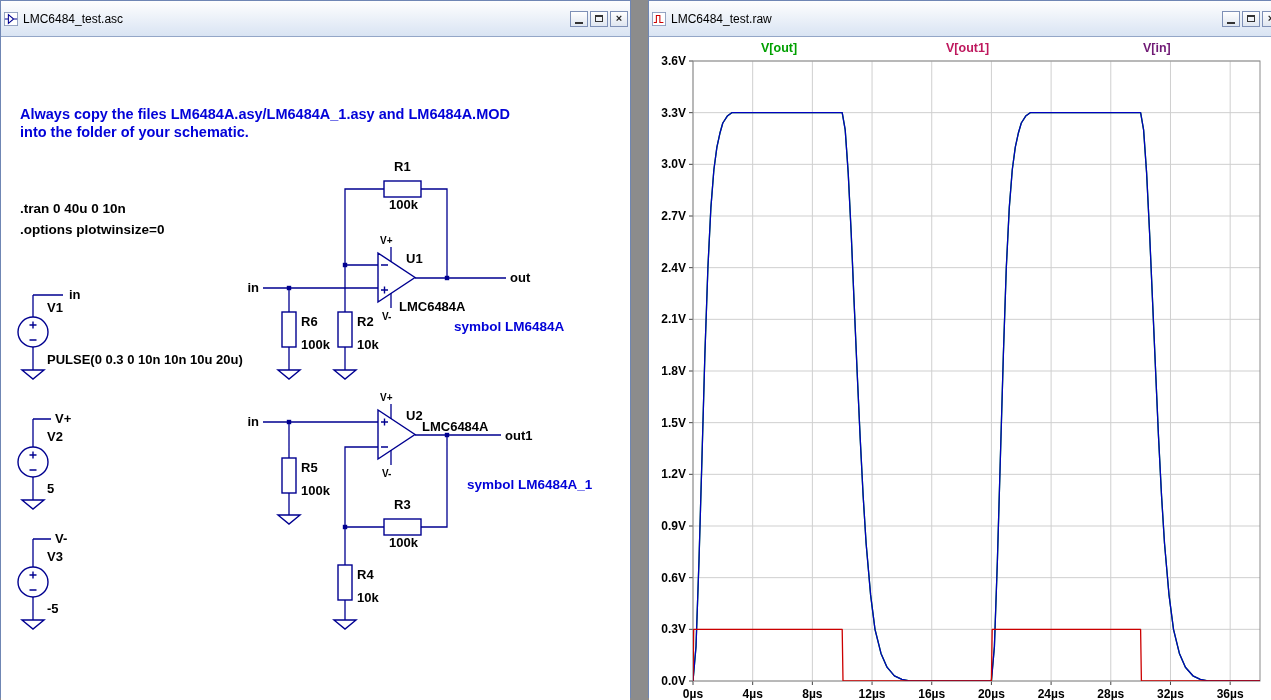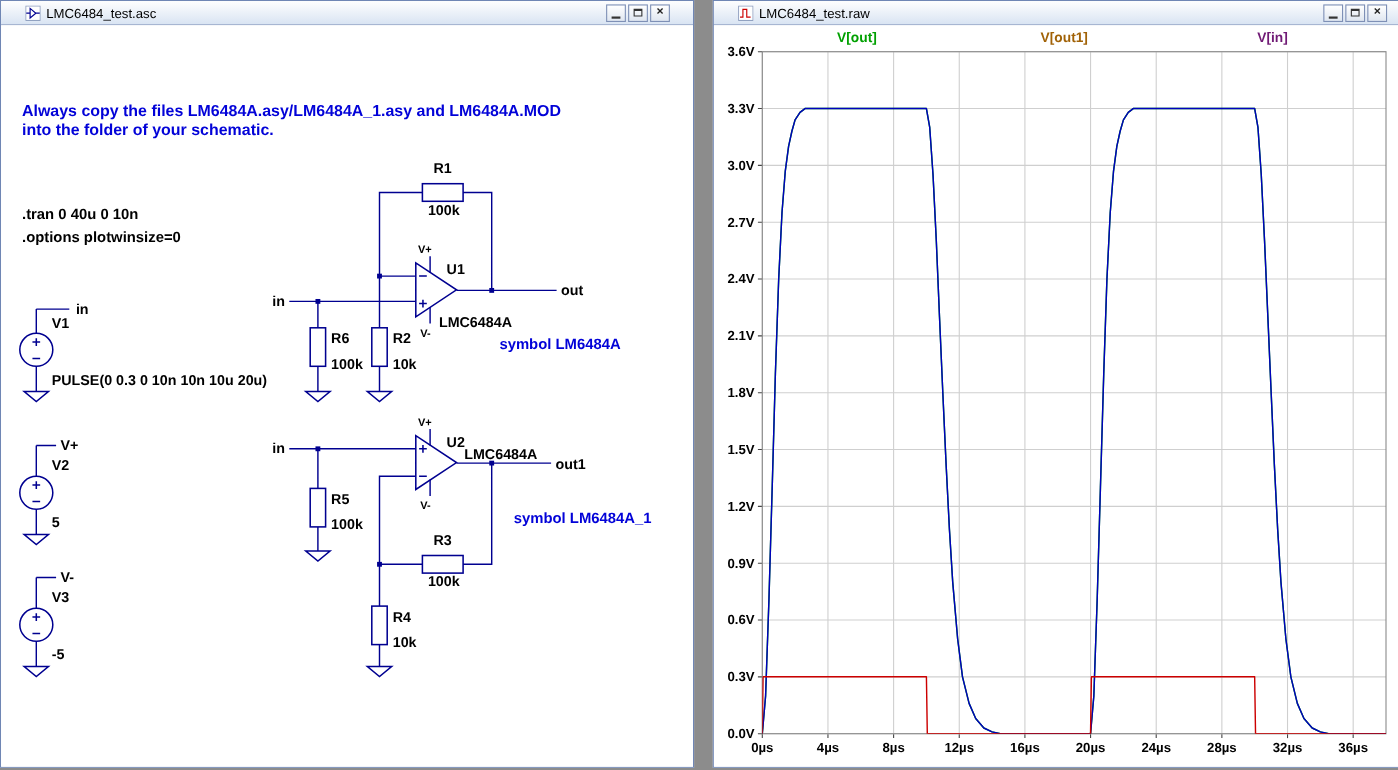--- a/index.html
+++ b/index.html
@@ -4,21 +4,21 @@
 <style>
   html,body{margin:0;padding:0;}
   body{
     width:1271px;height:700px;background:#8c8c8c;position:relative;overflow:hidden;
     font-family:"Liberation Sans",sans-serif;
   }
   .window{position:absolute;top:0;height:698px;background:#fff;border:1px solid #6f86b4;box-sizing:border-box;}
   .window.left{left:0;width:631px;}
   .window.right{left:636px;width:635px;margin-left:12px;}
   .titlebar{
-    height:22px;display:flex;align-items:center;gap:4px;padding:0 21px;
+    height:36px;display:flex;align-items:center;gap:4px;padding:0 2px;
     background:linear-gradient(#fefefe,#d9e4f3);border-bottom:1px solid #93a6c7;box-sizing:border-box;justify-content:space-between;
   }
   .win-icon{width:16px;height:16px;flex:0 0 auto;display:flex;align-items:center;justify-content:center;}
   .win-title{flex:1 1 auto;font-size:12px;color:#000;white-space:nowrap;overflow:hidden;}
   .btns{display:flex;gap:2px;flex:0 0 auto;}
   .win-btn{
     width:18px;height:16px;border:1px solid #7e90b6;background:linear-gradient(#ffffff,#dfe6f0);
     display:flex;align-items:center;justify-content:center;cursor:default;box-sizing:border-box;
   }
   .glyph-min{width:8px;height:2px;background:#333;margin-top:8px;}
@@ -217,21 +217,21 @@
       <span class="win-btn">
           <span class="glyph-max"></span>
         </span>
       <span class="win-btn">
           <span class="glyph-close">×</span>
         </span>
     </span>
   </div>
   <div class="canvas">
     <span class="legend-item" style="left: 112px; color: rgb(0, 160, 0);">V[out]</span>
-    <span class="legend-item" style="left: 297px; color: #a16207;">V[out1]</span>
+    <span class="legend-item" style="left: 297px; color: #be185d;">V[out1]</span>
     <span class="legend-item" style="left: 494px; color: #701a75;">V[in]</span>
     <svg id="plot-svg" width="634" height="674" viewBox="0 0 634 674">
         <defs>
           <clipPath id="plotclip">
             <rect x="44" y="24" width="567" height="620"></rect>
           </clipPath>
         </defs>
         <line x1="44" y1="24" x2="44" y2="644" class="grid"></line>
         <line x1="44" y1="644" x2="44" y2="648" class="tick"></line>
         <text x="44" y="661" class="axlab" text-anchor="middle">0µs</text>

